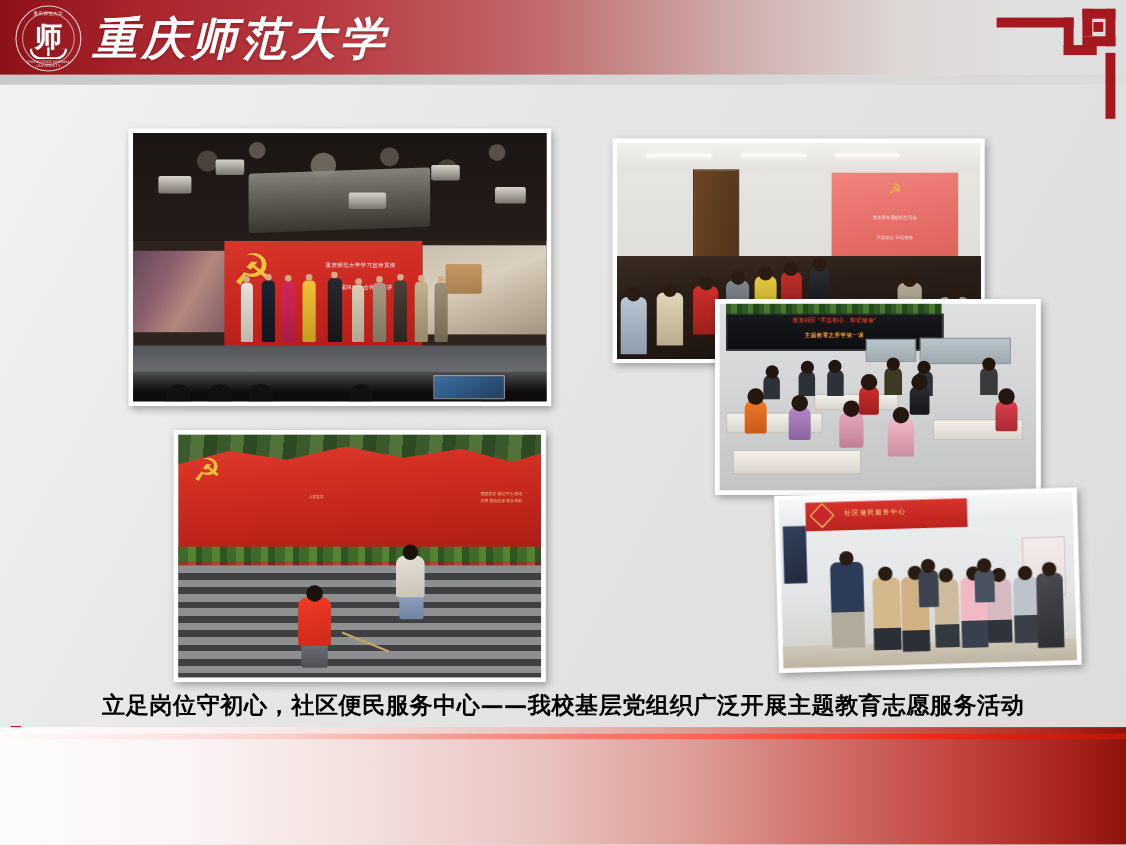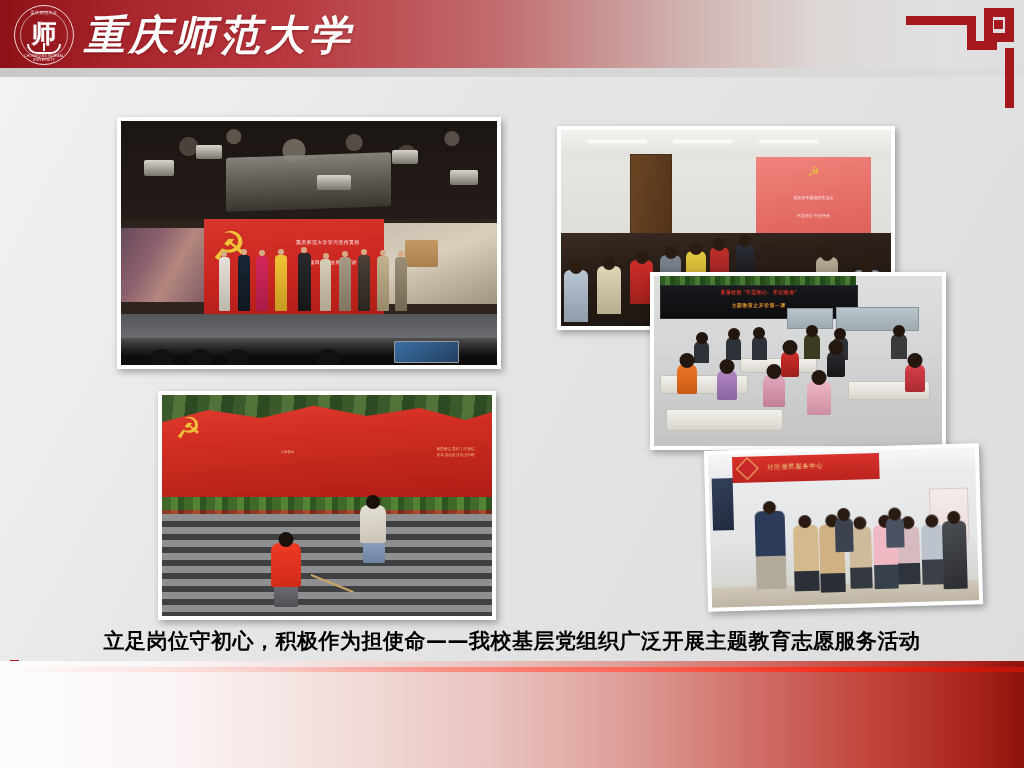--- a/index.html
+++ b/index.html
@@ -420,18 +420,18 @@
       <div class="sw-pots"></div>
       <div class="sw-steps"></div>
       <div class="sw-legs2"></div>
       <div class="sw-vol grey"></div>
       <div class="sw-legs"></div>
       <div class="sw-vol red"></div>
       <div class="sw-broom"></div>
     </div>
   </div>
 
-  <div class="caption">立足岗位守初心，积极作为担使命——我校基层党组织广泛开展主题教育志愿服务活动</div>
+  <div class="caption">立足岗位守初心，社区便民服务中心——我校基层党组织广泛开展主题教育志愿服务活动</div>
 
   <div class="footband"></div>
   <div class="footstripe"></div>
 
 </div>
 
 </body></html>

